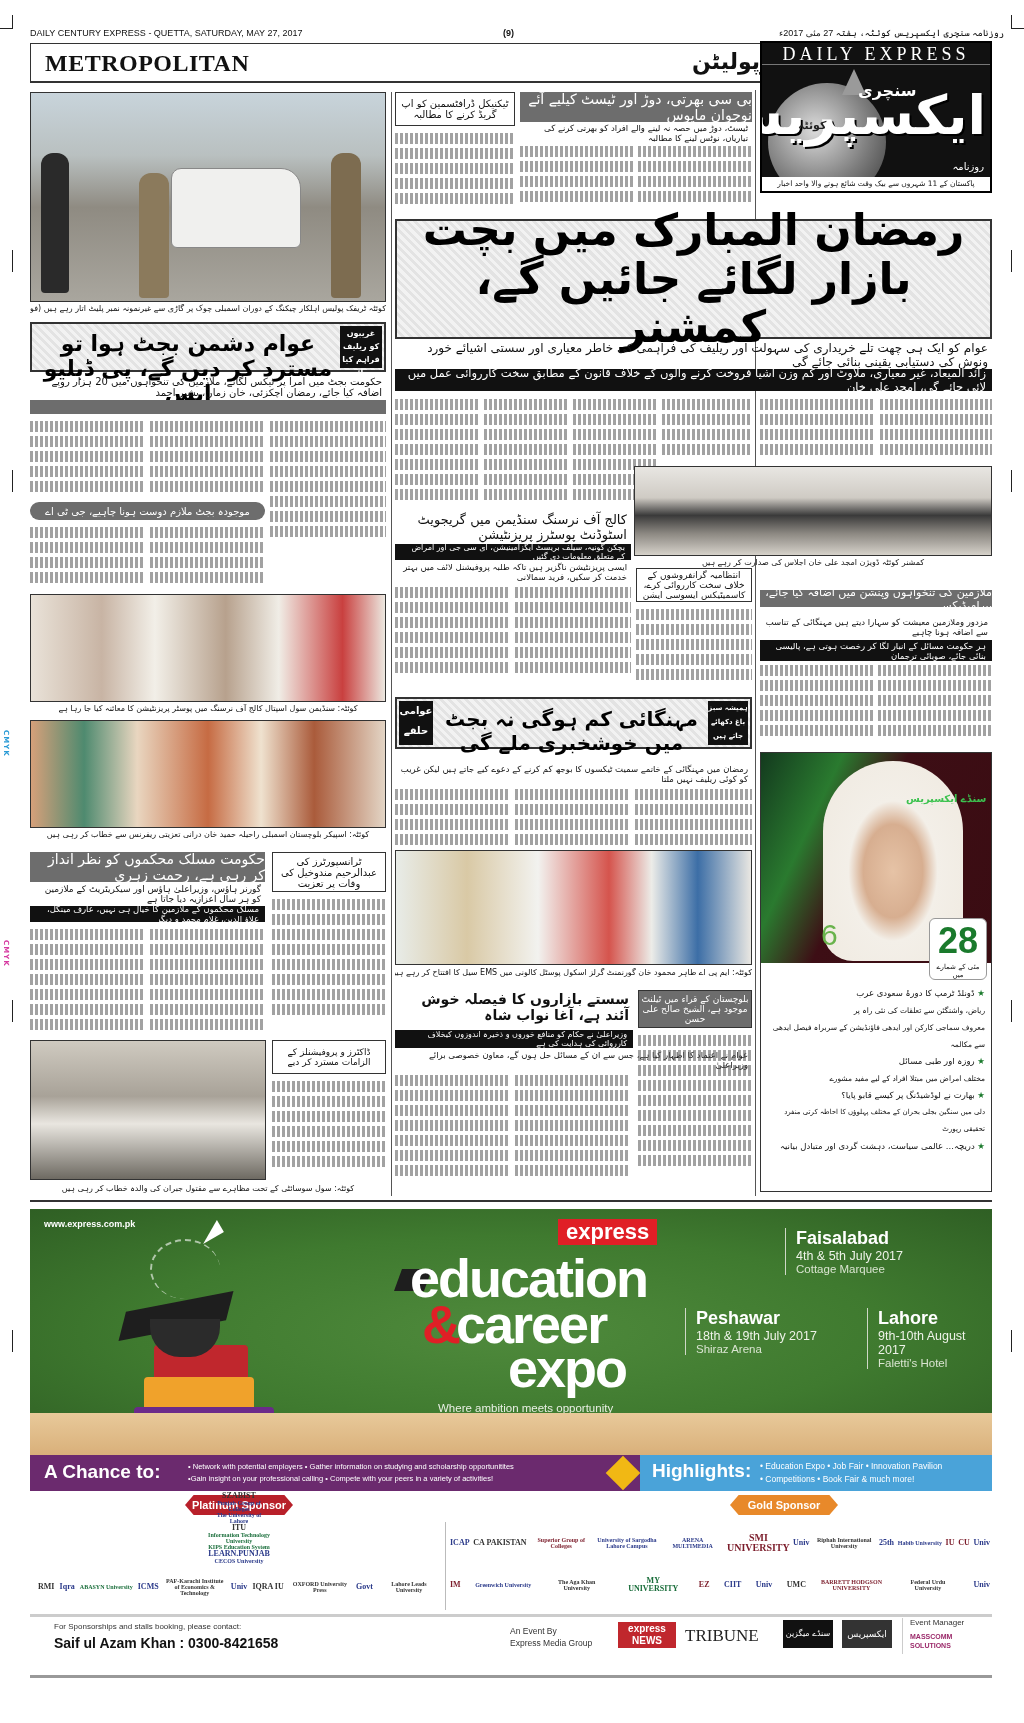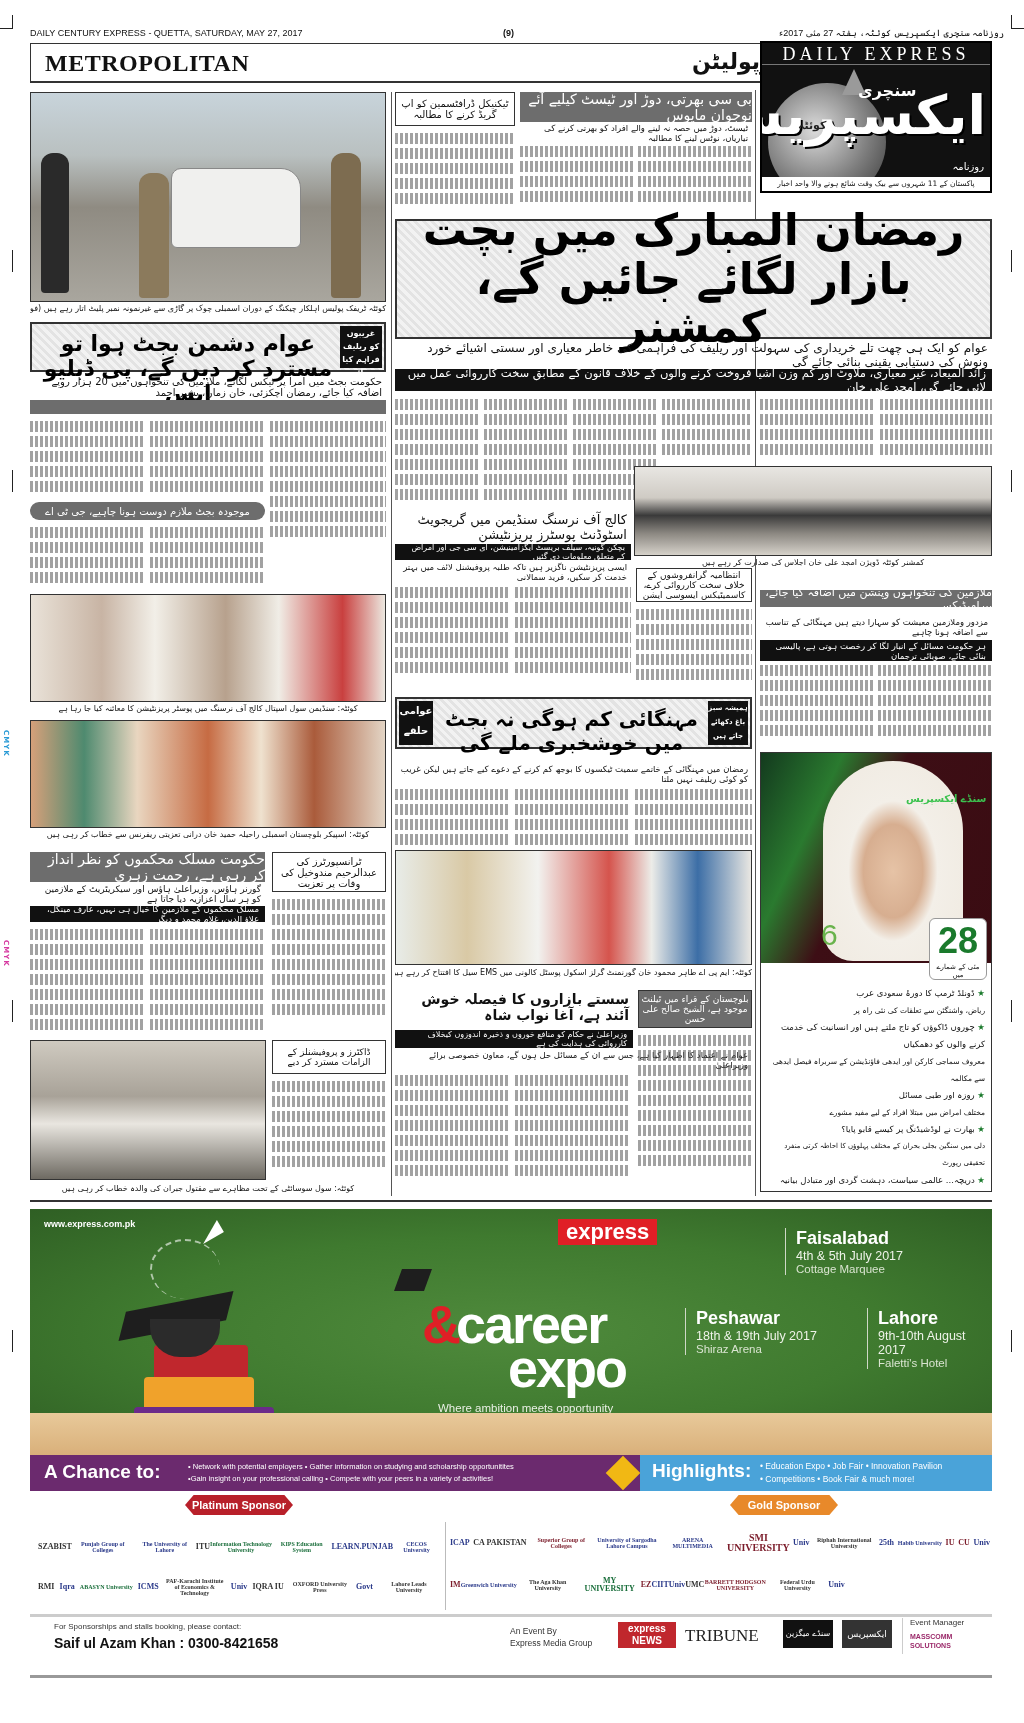--- a/index.html
+++ b/index.html
@@ -388,21 +388,20 @@
   <div class="abs" style="left:62px;top:8px;width:140px;height:200px;border-radius:70px 70px 30px 30px;background:radial-gradient(ellipse at 50% 55%,#e6c3a6 0%,#d7ae90 30%,#f3efe8 45%,#efe9df 100%);"></div>
   <div class="abs urdu" style="left:145px;top:40px;color:#3cc24f;font-size:10px;font-weight:bold;">سنڈے ایکسپریس</div>
   <div class="abs" style="left:60px;top:165px;color:#69b34c;font-size:30px;font-family:'Liberation Sans',sans-serif;">6</div>
   <div class="abs" style="left:168px;top:165px;width:58px;height:62px;background:#fff;border:1px solid #999;border-radius:6px;text-align:center;">
     <div style="font-family:'Liberation Sans',sans-serif;font-weight:bold;font-size:36px;color:#1a7a2c;line-height:44px;">28</div>
     <div class="urdu" style="font-size:7px;text-align:center;">مئی کے شمارے میں</div>
   </div>
   <div class="abs urdu" style="left:6px;top:232px;width:218px;font-size:8.5px;line-height:17px;">
     <div><span style="color:#1a7a2c">★ </span><span>ڈونلڈ ٹرمپ کا دورۂ سعودی عرب</span></div>
     <div style="font-size:7.5px;">ریاض، واشنگٹن سے تعلقات کی نئی راہ پر</div>
-    <div><span style="color:#1a7a2c">★ </span><span>چوروں ڈاکوؤں کو تاج ملتے ہیں اور انسانیت کی خدمت کرنے والوں کو دھمکیاں</span></div>
     <div style="font-size:7.5px;">معروف سماجی کارکن اور ایدھی فاؤنڈیشن کے سربراہ فیصل ایدھی سے مکالمہ</div>
     <div><span style="color:#1a7a2c">★ </span><span>روزہ اور طبی مسائل</span></div>
     <div style="font-size:7.5px;">مختلف امراض میں مبتلا افراد کے لیے مفید مشورے</div>
     <div><span style="color:#1a7a2c">★ </span><span>بھارت نے لوڈشیڈنگ پر کیسے قابو پایا؟</span></div>
     <div style="font-size:7px;">دلی میں سنگین بجلی بحران کے مختلف پہلوؤں کا احاطہ کرتی منفرد تحقیقی رپورٹ</div>
     <div><span style="color:#1a7a2c">★ </span><span>دریچہ... عالمی سیاست، دہشت گردی اور متبادل بیانیہ</span></div>
     <div></div>
 
   </div>
 </div>
@@ -417,20 +416,21 @@
 
   <div class="abs" style="left:124px;top:136px;width:94px;height:42px;background:#c0272d;border-radius:4px;"></div>
   <div class="abs" style="left:114px;top:168px;width:110px;height:36px;background:#f0a22b;border-radius:4px;"></div>
   <div class="abs" style="left:104px;top:198px;width:140px;height:40px;background:#6b2a8a;border-radius:4px;"></div>
   <div class="abs" style="left:96px;top:92px;width:100px;height:30px;background:#1e1e1e;transform:skewX(-25deg) rotate(-12deg);"></div>
   <div class="abs" style="left:120px;top:110px;width:70px;height:38px;background:#2b2b2b;border-radius:0 0 30px 30px;"></div>
   <div class="abs" style="left:228px;top:222px;width:40px;height:14px;border:2px solid #222;border-radius:50%;"></div>
 
   <div class="abs expo-logo-red" style="left:528px;top:10px;">express</div>
   <div class="abs" style="left:368px;top:60px;width:30px;height:22px;background:#1e1e1e;transform:skewX(-20deg);"></div>
+  <div class="abs expo-big" style="left:380px;top:44px;font-size:54px;">education</div>
   <div class="abs expo-big" style="left:392px;top:90px;font-size:54px;color:#e01f26;">&amp;</div>
   <div class="abs expo-big" style="left:426px;top:90px;font-size:54px;">career</div>
   <div class="abs expo-big" style="left:478px;top:134px;font-size:54px;">expo</div>
   <div class="abs" style="left:408px;top:193px;color:#e9efe4;font-family:'Liberation Sans',sans-serif;font-size:11.5px;">Where ambition meets opportunity</div>
 
   <div class="abs city" style="left:755px;top:19px;">
     <div class="n">Faisalabad</div>
     <div class="d">4th &amp; 5th July 2017</div>
     <div class="v">Cottage Marquee</div>
   </div>
@@ -458,21 +458,21 @@
 <div class="abs highlights" style="left:640px;width:110px;"></div>
 <div class="abs" style="left:652px;top:1460px;color:#fff;font-family:'Liberation Sans',sans-serif;font-size:19px;font-weight:bold;">Highlights:</div>
 <div class="abs" style="left:760px;top:1461px;color:#fff;font-family:'Liberation Sans',sans-serif;font-size:8.5px;">• Education Expo  • Job Fair  • Innovation Pavilion</div>
 <div class="abs" style="left:760px;top:1474px;color:#fff;font-family:'Liberation Sans',sans-serif;font-size:8.5px;">• Competitions  • Book Fair &amp; much more!</div>
 <div class="abs diamond" style="left:606px;"></div>
 
 <div class="abs sponsor-tag" style="left:185px;top:1495px;width:108px;height:20px;background:#b8202a;">Platinum Sponsor</div>
 <div class="abs sponsor-tag" style="left:730px;top:1495px;width:108px;height:20px;background:#e8892a;">Gold Sponsor</div>
 
 <div class="abs" style="left:38px;top:1530px;width:402px;height:76px;">
-  <div id="plat-row1" style="display:flex;justify-content:flex-end;align-items:center;height:34px;">
+  <div id="plat-row1" style="display:flex;justify-content:flex-end;align-items:center;height:34px;flex-direction:column;">
       <div class="logo" style="max-width: 62px; font-size: 8px; font-weight: bold; color: rgb(51, 51, 51);">SZABIST</div>
       <div class="logo" style="max-width: 62px; font-size: 6px; font-weight: bold; color: rgb(43, 58, 138);">Punjab Group of Colleges</div>
       <div class="logo" style="max-width: 62px; font-size: 6px; font-weight: bold; color: rgb(43, 58, 138);">The University of Lahore</div>
       <div class="logo" style="max-width: 62px; font-size: 8px; font-weight: bold; color: rgb(51, 51, 51);">ITU</div>
       <div class="logo" style="max-width: 62px; font-size: 6px; font-weight: bold; color: rgb(26, 110, 59);">Information Technology University</div>
       <div class="logo" style="max-width: 62px; font-size: 6px; font-weight: bold; color: rgb(26, 110, 59);">KIPS Education System</div>
       <div class="logo" style="max-width: 62px; font-size: 8px; font-weight: bold; color: rgb(43, 58, 138);">LEARN.PUNJAB</div>
       <div class="logo" style="max-width: 62px; font-size: 6px; font-weight: bold; color: rgb(43, 58, 138);">CECOS University</div>
     </div>
   <div id="plat-row2" style="display:flex;justify-content:space-between;align-items:center;height:34px;margin-top:6px;">
@@ -498,21 +498,21 @@
       <div class="logo" style="max-width: 62px; font-size: 6px; font-weight: bold; color: rgb(43, 58, 138);">ARENA MULTIMEDIA</div>
       <div class="logo" style="max-width: 62px; font-size: 10px; font-weight: bold; color: rgb(123, 28, 42);">SMI UNIVERSITY</div>
       <div class="logo" style="max-width: 62px; font-size: 8px; font-weight: bold; color: rgb(43, 58, 138);">Univ</div>
       <div class="logo" style="max-width: 62px; font-size: 6px; font-weight: bold; color: rgb(51, 51, 51);">Riphah International University</div>
       <div class="logo" style="max-width: 62px; font-size: 8px; font-weight: bold; color: rgb(43, 58, 138);">25th</div>
       <div class="logo" style="max-width: 62px; font-size: 6px; font-weight: bold; color: rgb(43, 58, 138);">Habib University</div>
       <div class="logo" style="max-width: 62px; font-size: 8px; font-weight: bold; color: rgb(123, 28, 42);">IU</div>
       <div class="logo" style="max-width: 62px; font-size: 8px; font-weight: bold; color: rgb(123, 28, 42);">CU</div>
       <div class="logo" style="max-width: 62px; font-size: 8px; font-weight: bold; color: rgb(43, 58, 138);">Univ</div>
     </div>
-  <div id="gold-row2" style="display:flex;justify-content:flex-start;align-items:center;height:36px;margin-top:6px;">
+  <div id="gold-row2" style="display:flex;justify-content:space-between;align-items:center;height:36px;margin-top:6px;">
       <div class="logo" style="max-width: 62px; font-size: 8px; font-weight: bold; color: rgb(123, 28, 42);">IM</div>
       <div class="logo" style="max-width: 62px; font-size: 6px; font-weight: bold; color: rgb(43, 58, 138);">Greenwich University</div>
       <div class="logo" style="max-width: 62px; font-size: 6px; font-weight: bold; color: rgb(51, 51, 51);">The Aga Khan University</div>
       <div class="logo" style="max-width: 62px; font-size: 8px; font-weight: bold; color: rgb(26, 110, 59);">MY UNIVERSITY</div>
       <div class="logo" style="max-width: 62px; font-size: 8px; font-weight: bold; color: rgb(123, 28, 42);">EZ</div>
       <div class="logo" style="max-width: 62px; font-size: 8px; font-weight: bold; color: rgb(43, 58, 138);">CIIT</div>
       <div class="logo" style="max-width: 62px; font-size: 8px; font-weight: bold; color: rgb(43, 58, 138);">Univ</div>
       <div class="logo" style="max-width: 62px; font-size: 8px; font-weight: bold; color: rgb(51, 51, 51);">UMC</div>
       <div class="logo" style="max-width: 62px; font-size: 6px; font-weight: bold; color: rgb(123, 28, 42);">BARRETT HODGSON UNIVERSITY</div>
       <div class="logo" style="max-width: 62px; font-size: 6px; font-weight: bold; color: rgb(51, 51, 51);">Federal Urdu University</div>

